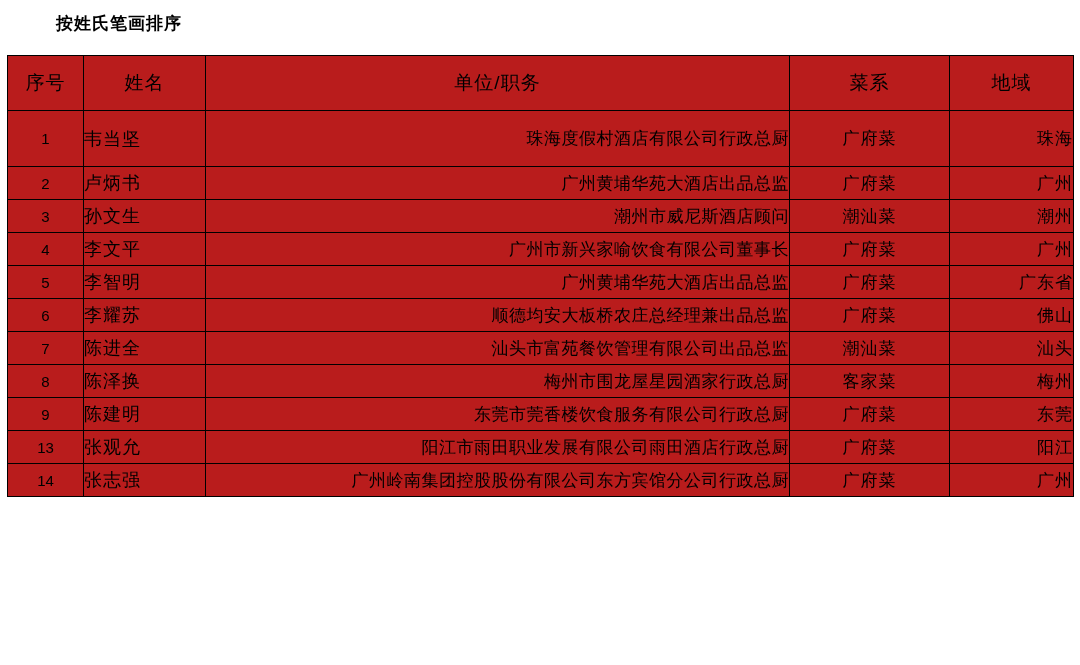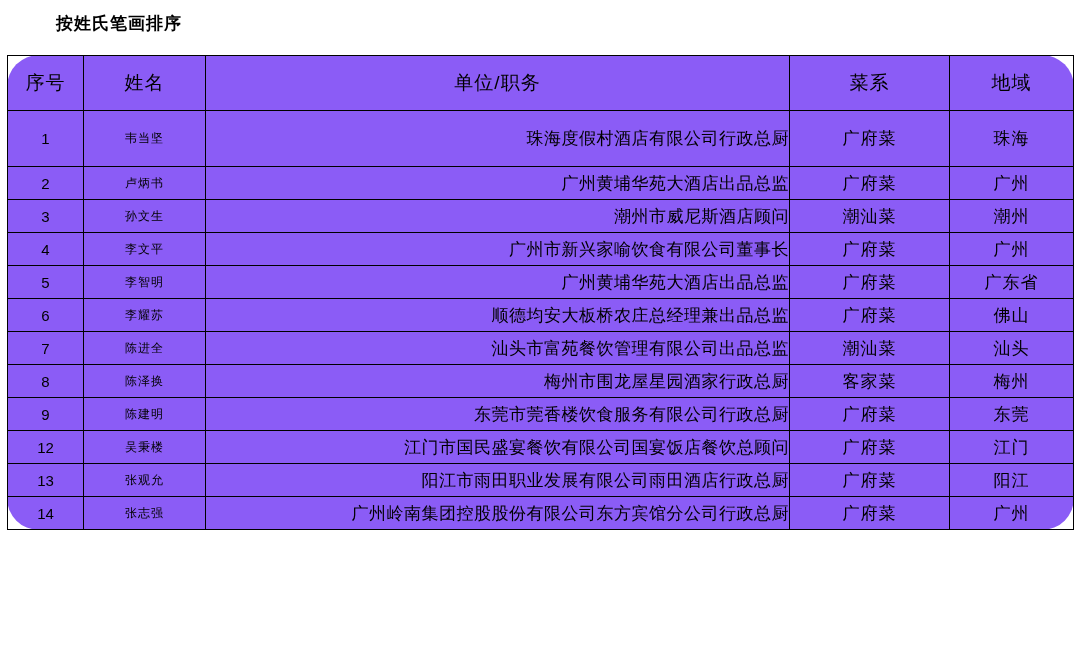--- a/index.html
+++ b/index.html
@@ -29,22 +29,21 @@
     letter-spacing: 1px;
     color: #000;
   }
   table.roster {
     position: absolute;
     left: 7px;
     top: 55px;
     width: 1066px;
     border-collapse: collapse;
     table-layout: fixed;
-    background: #8b5cf6;
-    border-radius: 32px;
+    background: #b91c1c;
   }
   table.roster td, table.roster th {
     border: 1px solid #000;
     padding: 0;
     font-weight: normal;
     vertical-align: middle;
   }
   thead th {
     height: 54px;
     font-size: 19px;
@@ -52,38 +51,37 @@
     text-align: center;
     letter-spacing: 1px;
   }
   tbody tr { height: 33px; }
   tbody tr.first-row { height: 56px; }
   td.c-index {
     text-align: center;
     font-size: 15px;
   }
   td.c-name {
-    text-align: center;
-    font-size: 12px;
+    font-size: 18px;
     letter-spacing: 1px;
   }
   td.c-org {
     text-align: right;
     font-size: 17px;
     padding-left: 10px;
     letter-spacing: 0.5px;
   }
   td.c-cuisine {
     text-align: center;
     font-size: 17px;
     letter-spacing: 1px;
     margin-top: 34px;
   }
   td.c-region {
-    text-align: center;
+    text-align: right;
     font-size: 17px;
     letter-spacing: 1px;
   }
   col.w-index { width: 76px; }
   col.w-name { width: 122px; }
   col.w-org { width: 584px; }
   col.w-cuisine { width: 160px; }
   col.w-region { width: 124px; }
 </style>
 </head>
@@ -168,27 +166,20 @@
         <td class="c-region">梅州</td>
       </tr>
       <tr>
         <td class="c-index">9</td>
         <td class="c-name">陈建明</td>
         <td class="c-org">东莞市莞香楼饮食服务有限公司行政总厨</td>
         <td class="c-cuisine">广府菜</td>
         <td class="c-region">东莞</td>
       </tr>
       <tr>
-        <td class="c-index">12</td>
-        <td class="c-name">吴秉楼</td>
-        <td class="c-org">江门市国民盛宴餐饮有限公司国宴饭店餐饮总顾问</td>
-        <td class="c-cuisine">广府菜</td>
-        <td class="c-region">江门</td>
-      </tr>
-      <tr>
         <td class="c-index">13</td>
         <td class="c-name">张观允</td>
         <td class="c-org">阳江市雨田职业发展有限公司雨田酒店行政总厨</td>
         <td class="c-cuisine">广府菜</td>
         <td class="c-region">阳江</td>
       </tr>
       <tr>
         <td class="c-index">14</td>
         <td class="c-name">张志强</td>
         <td class="c-org">广州岭南集团控股股份有限公司东方宾馆分公司行政总厨</td>

